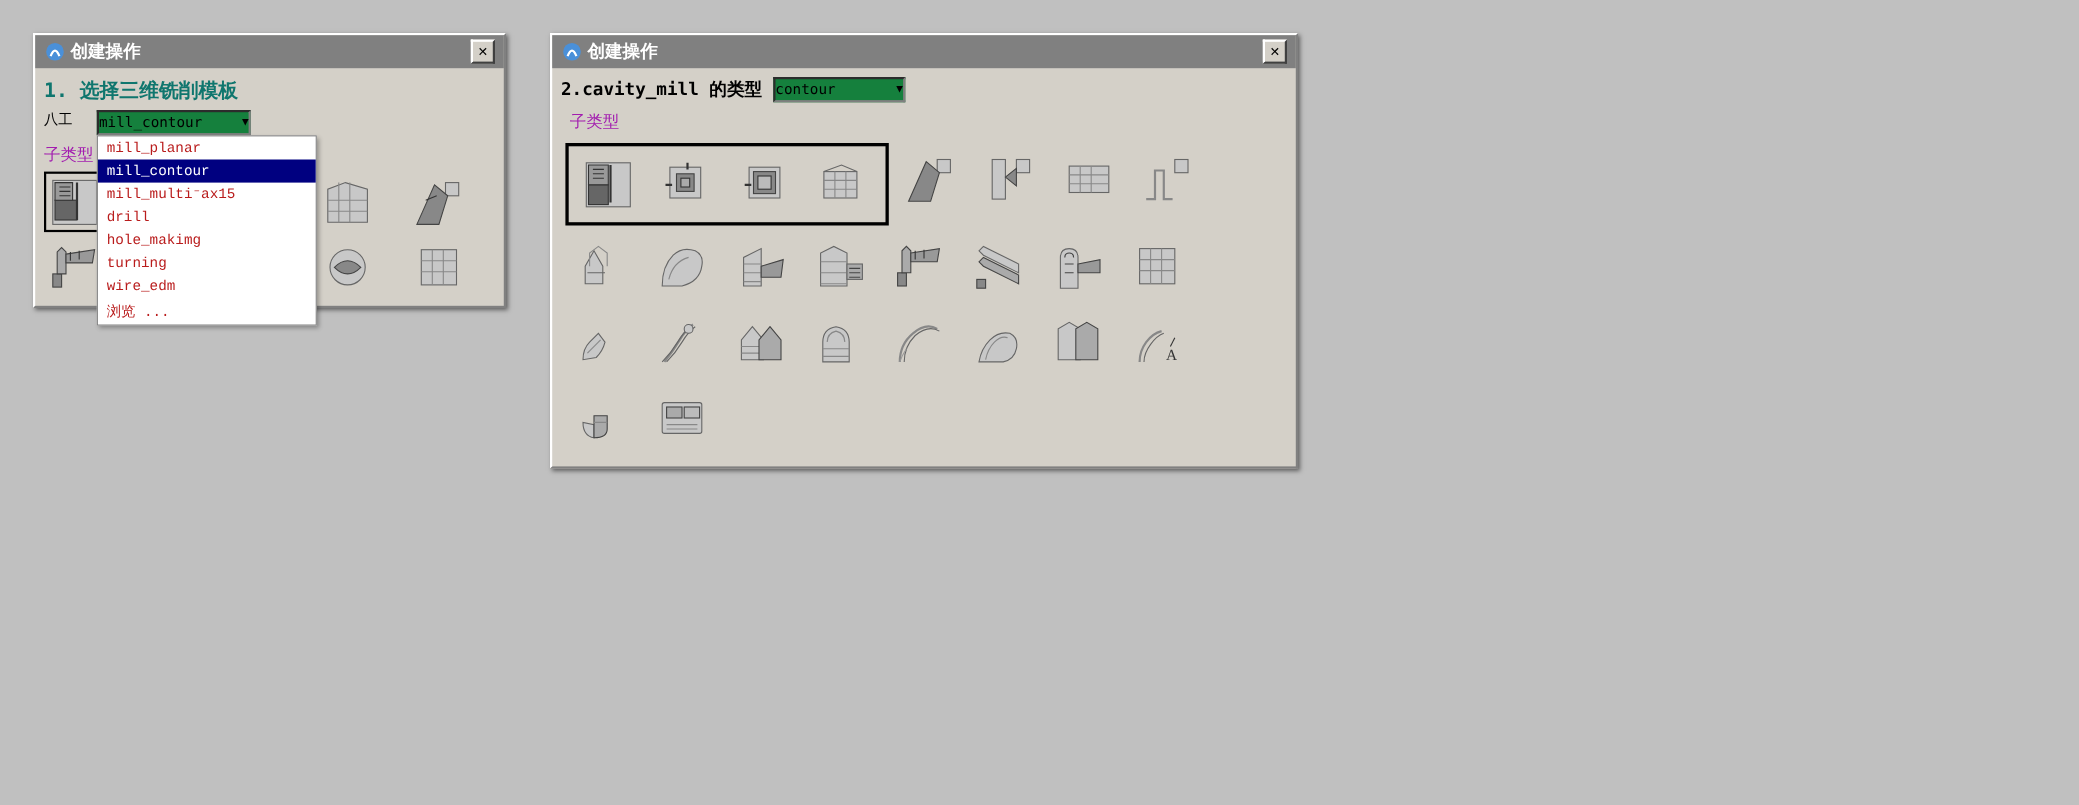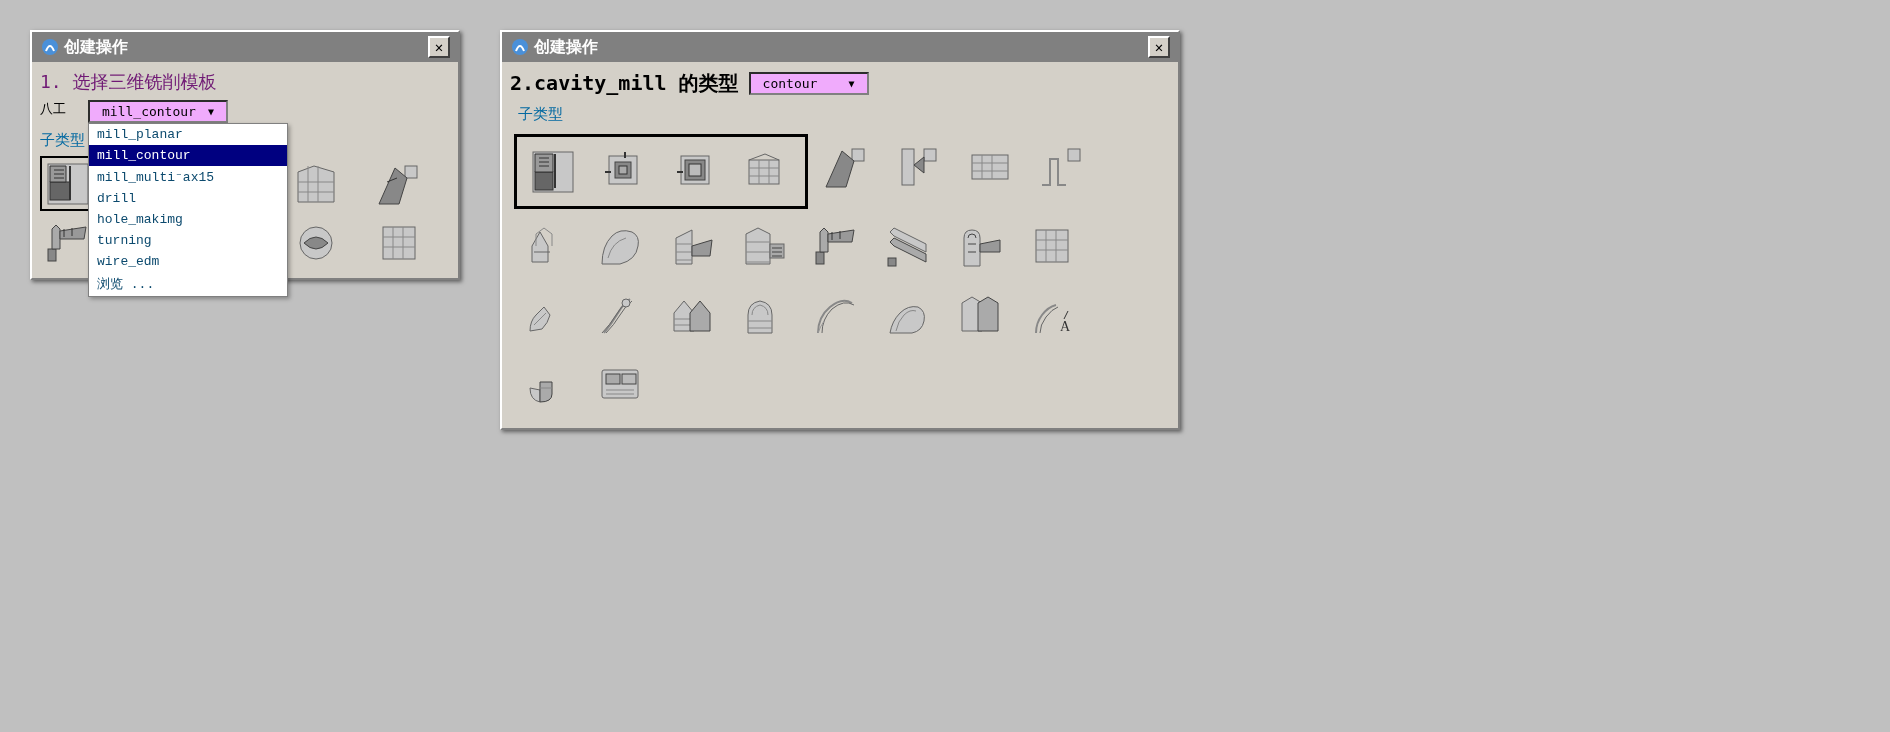--- a/index.html
+++ b/index.html
@@ -61,53 +61,53 @@
       cursor: pointer;
       color: #000;
     }
 
     .dialog-body {
       padding: 8px;
     }
 
     .step-label {
       font-size: 18px;
-      font-weight: normal;
+      font-weight: bold;
       margin-bottom: 6px;
-      color: #701a75;
+      color: #0f766e;
     }
 
     .type-row {
       display: flex;
       align-items: flex-start;
       gap: 6px;
       margin-bottom: 8px;
       font-size: 13px;
     }
 
     .dropdown {
-      background: #f0abfc;
+      background: #15803d;
       border: 2px inset #808080;
-      padding: 2px 12px;
+      padding: 2px 0;
       font-size: 13px;
       display: flex;
       align-items: center;
       justify-content: space-between;
       min-width: 140px;
       cursor: pointer;
     }
 
     .dropdown-arrow {
       font-size: 10px;
     }
 
     .subtype-label {
       font-size: 15px;
       margin-bottom: 6px;
-      color: #0369a1;
+      color: #a21caf;
     }
 
     
     .dropdown-container {
       position: relative;
       margin-left: 16px;
     }
 
     .dropdown-menu {
       position: absolute;
@@ -117,21 +117,21 @@
       border: 1px solid #808080;
       z-index: 100;
       min-width: 200px;
       box-shadow: 2px 2px 4px rgba(0,0,0,0.3);
     }
 
     .dropdown-item {
       padding: 3px 8px;
       font-size: 13px;
       cursor: pointer;
-      color: #0c4a6e;
+      color: #b91c1c;
       font-family: 'Courier New', monospace;
     }
 
     .dropdown-item.selected {
       background: #000080;
       color: #fff;
     }
 
     
     .icons-grid {
@@ -326,21 +326,21 @@
         <circle cx="10" cy="10" r="8" fill="#4a90d9"></circle>
         <path d="M6 14 Q10 4 14 14" stroke="white" stroke-width="2" fill="none"></path>
       </svg>
       <span>创建操作</span>
     </div>
     <div class="close-btn">✕</div>
   </div>
   <div class="dialog-body">
 
     <div class="type-row2">
-      <span style="font-size:20px;font-weight:bold;">2.cavity_mill 的类型</span>
+      <span style="font-size:16px;font-weight:bold;">2.cavity_mill 的类型</span>
       <div class="dropdown" style="min-width:120px;">
         <span>contour</span>
         <span class="dropdown-arrow">▼</span>
       </div>
     </div>
 
     <div class="subtype-label" style="margin-left:8px;">子类型</div>
 
     <div style="display:flex; flex-direction:column; gap:4px; padding:4px;">
 

